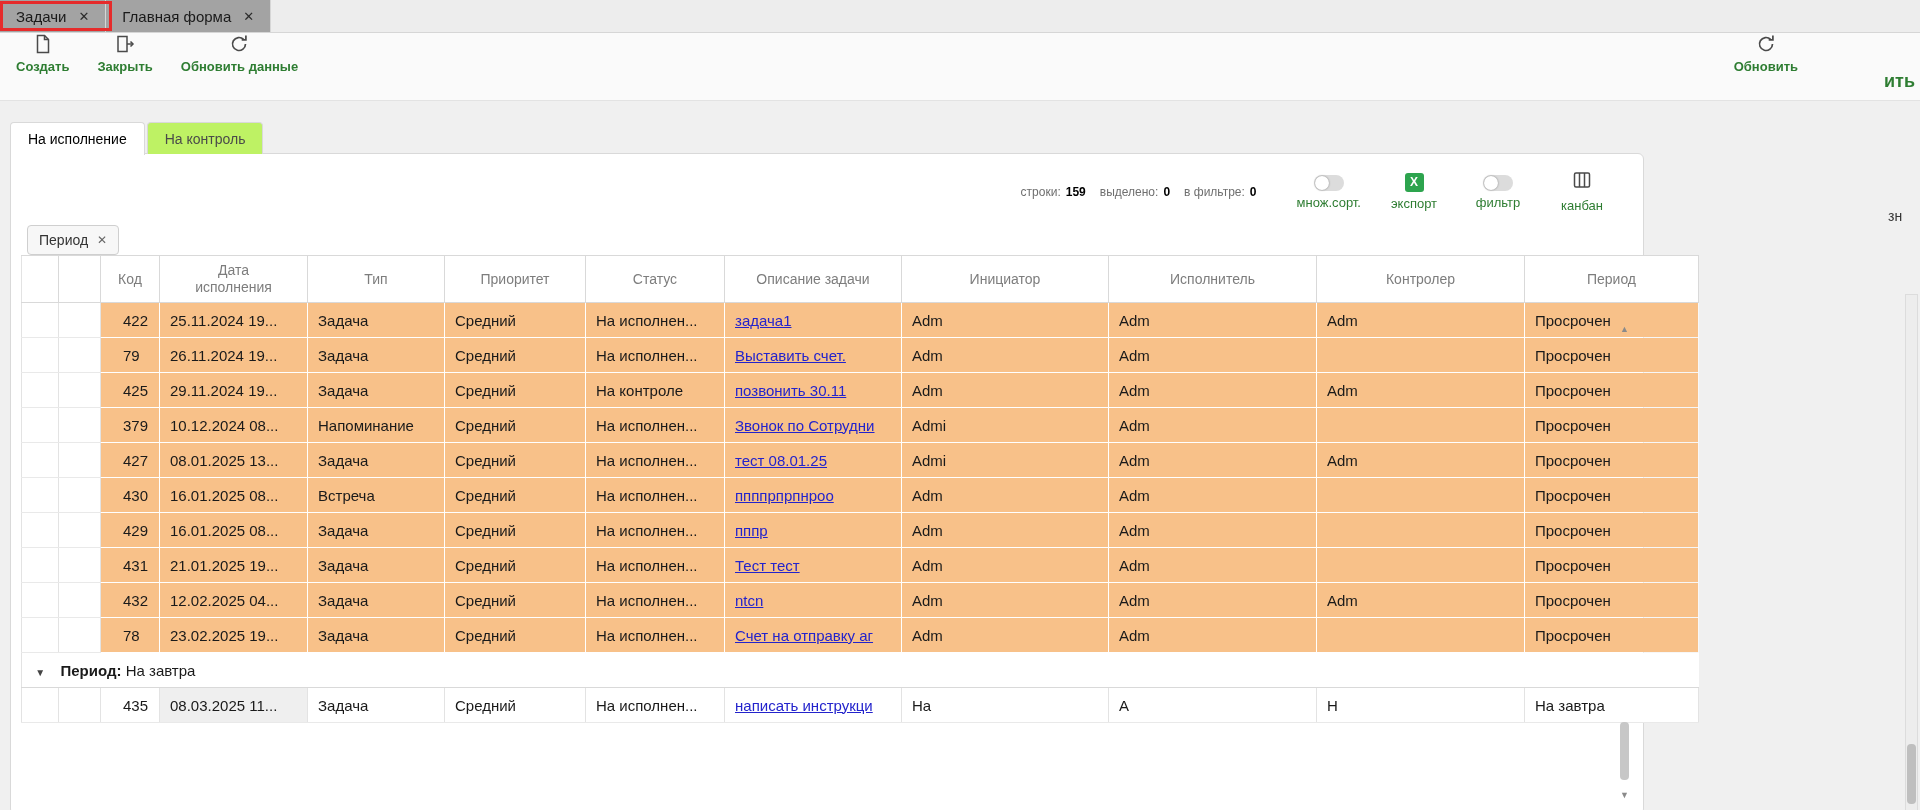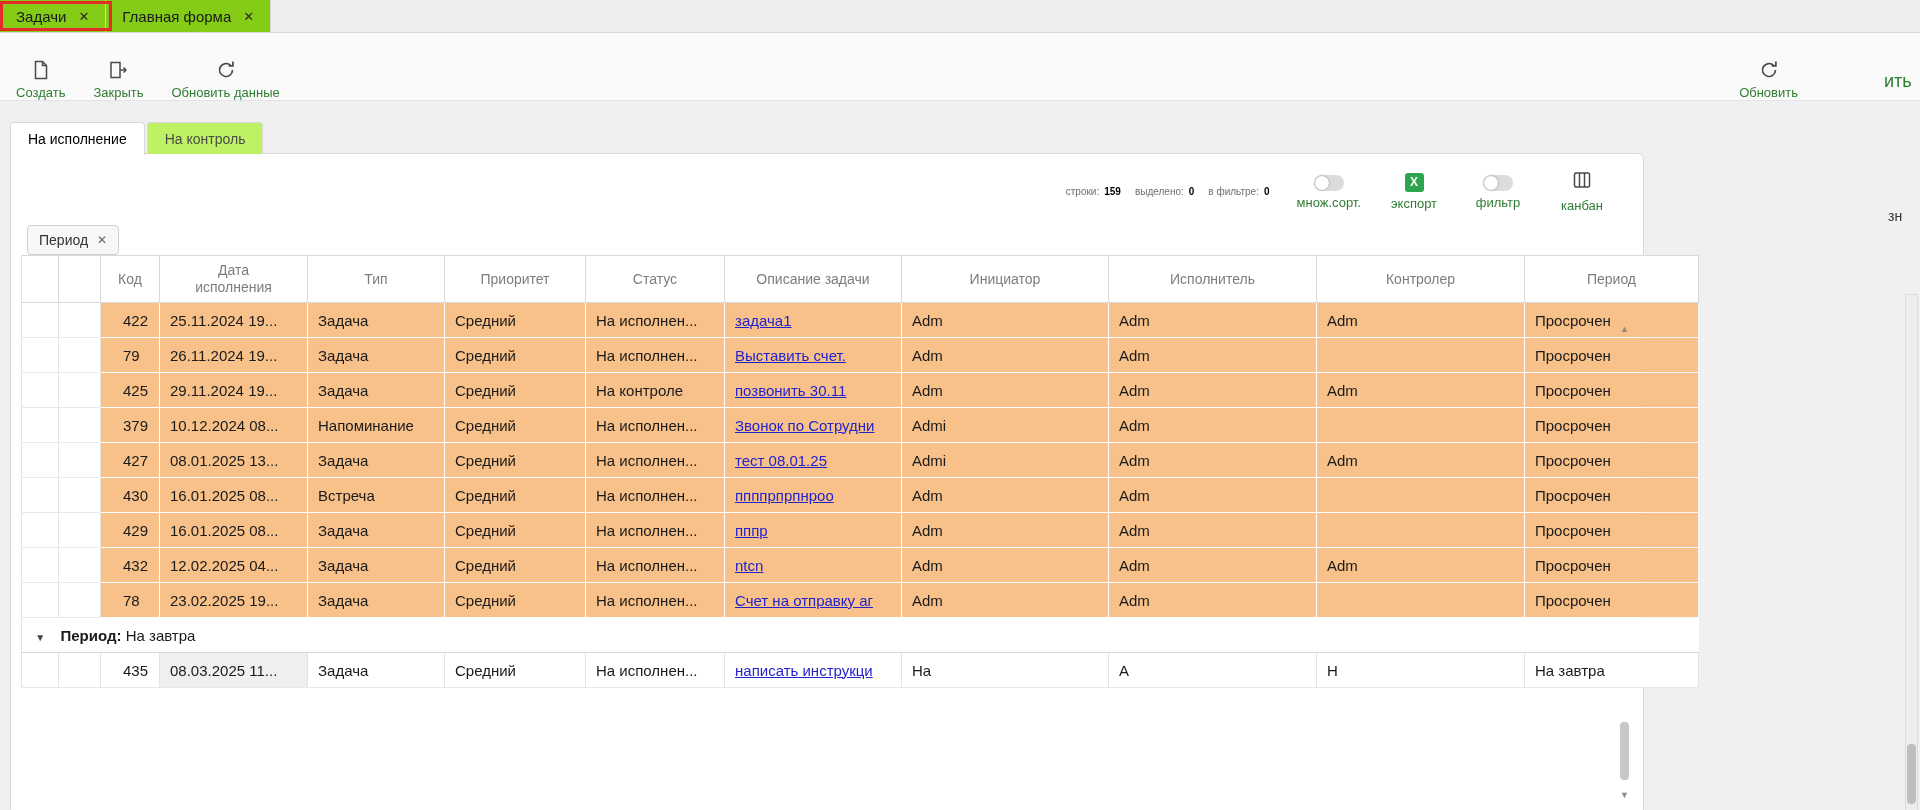--- a/index.html
+++ b/index.html
@@ -1,48 +1,48 @@
 <!DOCTYPE html>
 <html style="--accent-green: #2e7d32; --export-green: #2da44e; --overdue-row: #f8c189; --link-blue: #2323cc; --annotation-red: #e62b2b;"><head>
 <meta charset="utf-8">
 <style>
   * { margin:0; padding:0; box-sizing:border-box; }
   html,body { width:1920px; height:810px; overflow:hidden; }
   body { font-family:"Liberation Sans","DejaVu Sans",sans-serif; background:#f0f0f0; color:#1a1a1a; }
 
   
   .tabbar { height:33px; background:#ededed; border-bottom:1px solid #d6d6d6; display:flex; position:relative; }
-  .wtab { display:flex; align-items:center; gap:12px; padding:0 16px; background:#84cc16;
+  .wtab { display:flex; align-items:center; gap:12px; padding:0 16px; background:#a3a3a3;
           border-right:1px solid #d6d6d6; font-size:15px; color:#1a1a1a; cursor:pointer; position:relative; }
   .wtab .x { font-size:13px; font-weight:bold; color:#2b2b2b; }
   .annotation { position:absolute; left:0; top:1px; width:112px; height:30px;
                 border:3px solid var(--annotation-red,#e62b2b); pointer-events:none; z-index:5; }
 
   
   .toolbar { height:68px; background:#fafafa; border-bottom:1px solid #e3e3e3;
-             display:flex; align-items:flex-end; padding:0 16px; gap:28px; position:relative; }
+             display:flex; align-items:flex-start; padding:0 16px; gap:28px; position:relative;font-weight:bold; }
   .tbtn { display:flex; flex-direction:column; align-items:center; gap:4px;
           color:var(--accent-green,#2e7d32); font-size:13px; cursor:pointer; white-space:nowrap; }
   .tbtn svg { display:block; }
   .toolbar .spacer { flex:1; }
   .clipped-btn { position:absolute; left:1884px; bottom:8px; color:var(--accent-green,#2e7d32); font-size:18px; }
 
   
   .content { position:relative; height:709px; }
   .panel { position:absolute; left:10px; top:21px; width:1634px; }
   .subtabs { display:flex; position:relative; z-index:2; }
   .stab { padding:8px 17px 7px; font-size:14px; color:#4a4a4a; background:#bef264;
           border:1px solid #d9d9d9; border-bottom:none; border-radius:4px 4px 0 0; margin-right:2px; cursor:pointer; }
   .stab.active { background:#fff; color:#000; margin-bottom:-1px; padding-bottom:8px; }
   .panel-box { background:#fff; border:1px solid #d9d9d9; border-radius:0 6px 6px 6px;
                height:662px; margin-top:-1px; position:relative; }
 
   
   .head-row { display:flex; justify-content:flex-end; align-items:center; padding:16px 30px 0 0; gap:22px; }
-  .stats { display:flex; align-items:center; font-size:10px; margin-right:5px; }
+  .stats { display:flex; align-items:center; font-size:12px; margin-right:18px; }
   .stat { margin-left:14px; white-space:nowrap; }
   .slbl { color:#6f6f6f; margin-right:5px; }
   .stat b { color:#000; }
   .ctrl { display:flex; flex-direction:column; align-items:center; gap:4px; min-width:62px; cursor:pointer; }
   .ctrl .clabel { color:var(--accent-green,#2e7d32); font-size:13px; white-space:nowrap; }
   .switch { width:30px; height:16px; border-radius:8px; background:#dcdcdc; position:relative; margin-top:2px; }
   .switch .knob { width:14px; height:14px; border-radius:50%; background:#fff; position:absolute; left:1px; top:1px;
                   box-shadow:0 0 2px rgba(0,0,0,.45); }
   .xl-icon { width:19px; height:19px; border-radius:3px; background:var(--export-green,#2da44e); color:#fff;
              font-weight:bold; font-size:12px; display:flex; align-items:center; justify-content:center; }
@@ -331,20 +331,34 @@
               <td>На исполнен...</td>
               <td><a href="#">пппр</a></td>
               <td>Adm</td>
               <td>Adm</td>
               <td></td>
               <td>Просрочен</td>
             </tr>
             <tr class="overdue">
               <td></td>
               <td></td>
+              <td>431</td>
+              <td>21.01.2025 19...</td>
+              <td>Задача</td>
+              <td>Средний</td>
+              <td>На исполнен...</td>
+              <td><a href="#">Тест тест</a></td>
+              <td>Adm</td>
+              <td>Adm</td>
+              <td></td>
+              <td>Просрочен</td>
+            </tr>
+            <tr class="overdue">
+              <td></td>
+              <td></td>
               <td>432</td>
               <td>12.02.2025 04...</td>
               <td>Задача</td>
               <td>Средний</td>
               <td>На исполнен...</td>
               <td><a href="#">ntcn</a></td>
               <td>Adm</td>
               <td>Adm</td>
               <td>Adm</td>
               <td>Просрочен</td>

